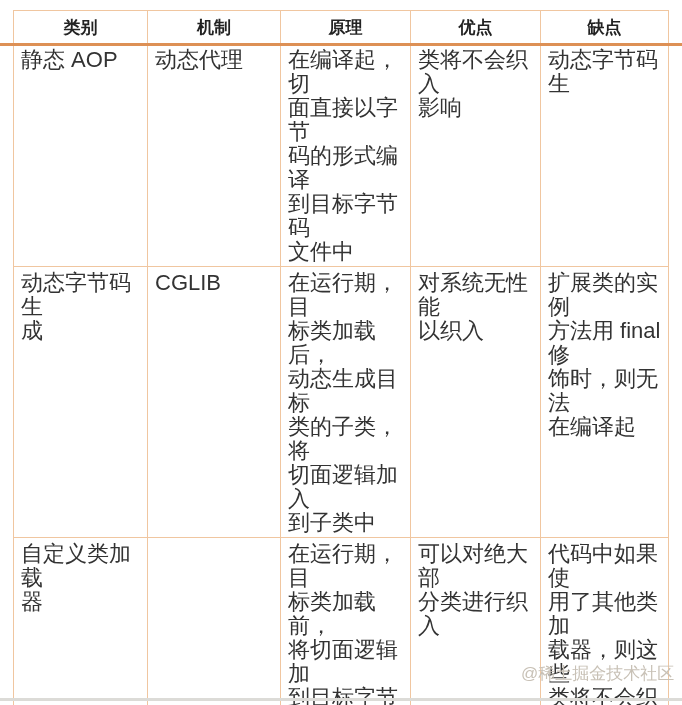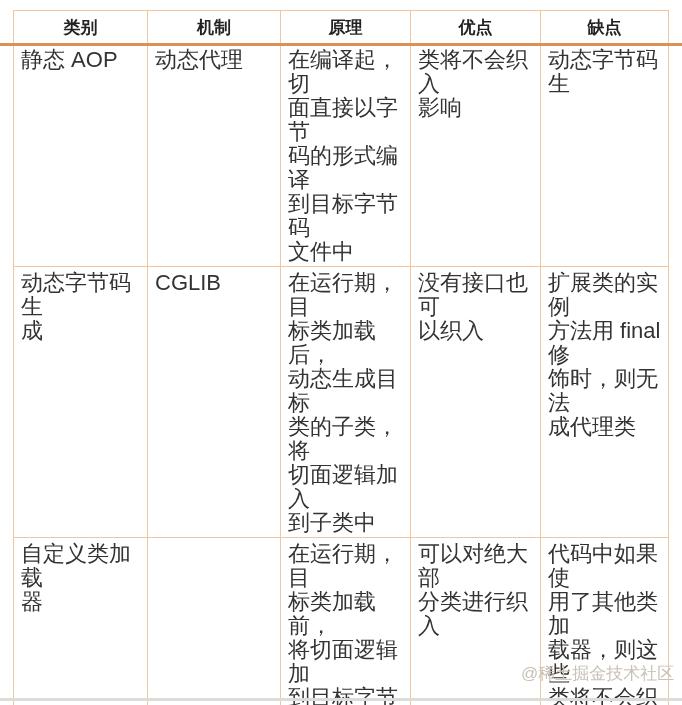--- a/index.html
+++ b/index.html
@@ -102,26 +102,26 @@
       <tr>
         <td>动态字节码生
 成</td>
         <td>CGLIB</td>
         <td>在运行期，目
 标类加载后，
 动态生成目标
 类的子类，将
 切面逻辑加入
 到子类中</td>
-        <td>没有接口也可
+        <td>对系统无性能
 以织入</td>
         <td>扩展类的实例
 方法用 final 修
 饰时，则无法
-成代理类</td>
+在编译起</td>
       </tr>
       <tr>
         <td>自定义类加载
 器</td>
         <td></td>
         <td>在运行期，目
 标类加载前，
 将切面逻辑加
 到目标字节码
 里</td>

